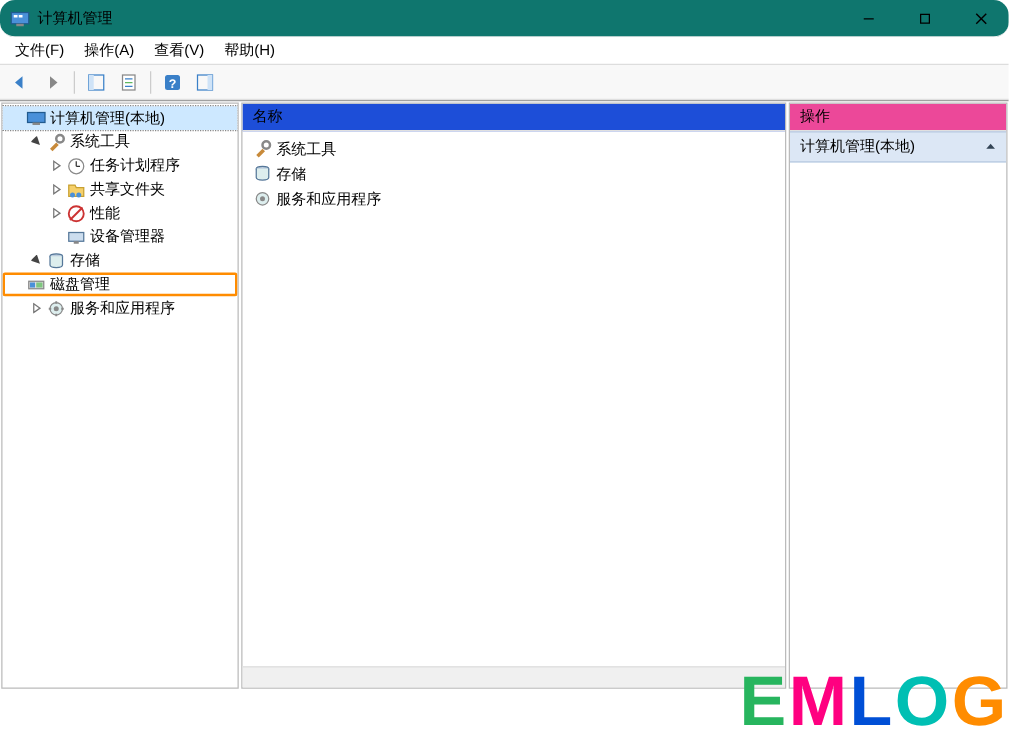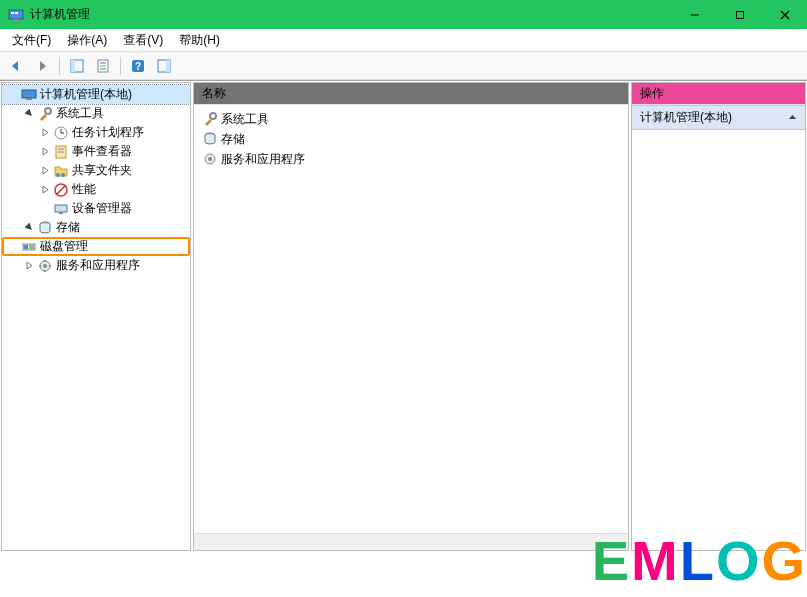--- a/index.html
+++ b/index.html
@@ -1,19 +1,19 @@
 <!DOCTYPE html>
 <html><head>
 <meta charset="utf-8">
 <style>
 * { box-sizing: border-box; margin: 0; padding: 0; }
 body { font-family: "Microsoft YaHei", "Segoe UI", Tahoma, sans-serif; font-size: 12px; background: #fff; overflow: hidden; width: 807px; height: 597px; position: relative; }
 
 
-.titlebar { height: 30px; display: flex; align-items: center; padding-left: 8px; background: #22c55e; border-bottom: 1px solid #eee; }
+.titlebar { height: 30px; display: flex; align-items: center; padding-left: 8px; background: #0f766e; border-bottom: 1px solid #eee; border-radius: 12px; }
 .titlebar .app-icon { width: 16px; height: 16px; margin-right: 6px; display: inline-flex; align-items: center; justify-content: center; }
 .titlebar .title { flex: 1; font-size: 12px; }
 .win-controls { display: flex; height: 100%; }
 .win-btn { width: 45px; display: flex; align-items: center; justify-content: center; cursor: pointer; }
 
 
 .menubar { height: 22px; display: flex; align-items: center; padding: 0 4px; border-bottom: 1px solid #ddd; }
 .menu-item { padding: 2px 8px; cursor: pointer; }
 
 
@@ -22,21 +22,21 @@
 .tb-sep { width: 1px; height: 18px; background: #ccc; margin: 0 3px; }
 
 
 .content { display: flex; height: calc(597px - 30px - 22px - 28px - 45px); border-top: 1px solid #a0a0a0; }
 .pane { border: 1px solid #bbb; background: #fff; margin: 1px; }
 .tree-pane { width: 190px; overflow: auto; padding: 2px 0; }
 .list-pane { flex: 1; overflow: auto; position: relative; display: flex; flex-direction: column; }
 .action-pane { width: 175px; overflow: auto; display: flex; flex-direction: column; }
 
 
-.col-header { height: 22px; background: #737373; border-bottom: 1px solid #e0e0e0; padding: 3px 8px; font-weight: normal; display: flex; align-items: center; text-align: right; }
+.col-header { height: 22px; background: #1d4ed8; border-bottom: 1px solid #e0e0e0; padding: 3px 8px; font-weight: normal; display: flex; align-items: center; text-align: right; }
 
 
 .tree { list-style: none; }
 .tree ul { list-style: none; padding-left: 0; }
 .tree-row { display: flex; align-items: center; height: 19px; padding-left: 4px; cursor: pointer; white-space: nowrap; }
 .tree-row.selected { background: #cde8ff; outline: 1px dotted #888; }
 .expander { width: 14px; height: 14px; display: inline-flex; align-items: center; justify-content: center; margin-right: 1px; cursor: pointer; }
 .expander svg { width: 9px; height: 9px; }
 .no-expander { width: 15px; display: inline-block; }
 .node-icon { width: 16px; height: 16px; margin-right: 3px; display: inline-flex; align-items: center; justify-content: center; }
@@ -201,37 +201,20 @@
                 </li>
               <li>
                   <div class="tree-row indent-2">
                 <span class="expander">
                       <svg viewBox="0 0 9 9">
                         <polygon points="2,1 7,4.5 2,8" fill="none" stroke="#777"></polygon>
                       </svg>
                     </span>
                 <span class="node-icon">
                       <svg viewBox="0 0 16 16">
-                        <rect x="3" y="2" width="10" height="12" fill="#f7e7b4" stroke="#bb9933"></rect>
-                        <line x1="5" y1="5" x2="11" y2="5" stroke="#a77"></line>
-                        <line x1="5" y1="8" x2="11" y2="8" stroke="#a77"></line>
-                      </svg>
-                    </span>
-                <span>事件查看器</span>
-              </div>
-                </li>
-              <li>
-                  <div class="tree-row indent-2">
-                <span class="expander">
-                      <svg viewBox="0 0 9 9">
-                        <polygon points="2,1 7,4.5 2,8" fill="none" stroke="#777"></polygon>
-                      </svg>
-                    </span>
-                <span class="node-icon">
-                      <svg viewBox="0 0 16 16">
                         <path d="M2 4 h5 l1 2 h6 v7 h-12 z" fill="#f6d06a" stroke="#c8a030"></path>
                         <circle cx="5" cy="12" r="2" fill="#4a90d9"></circle>
                         <circle cx="10" cy="12" r="2" fill="#4a90d9"></circle>
                       </svg>
                     </span>
                 <span>共享文件夹</span>
               </div>
                 </li>
               <li>
                   <div class="tree-row indent-2">

